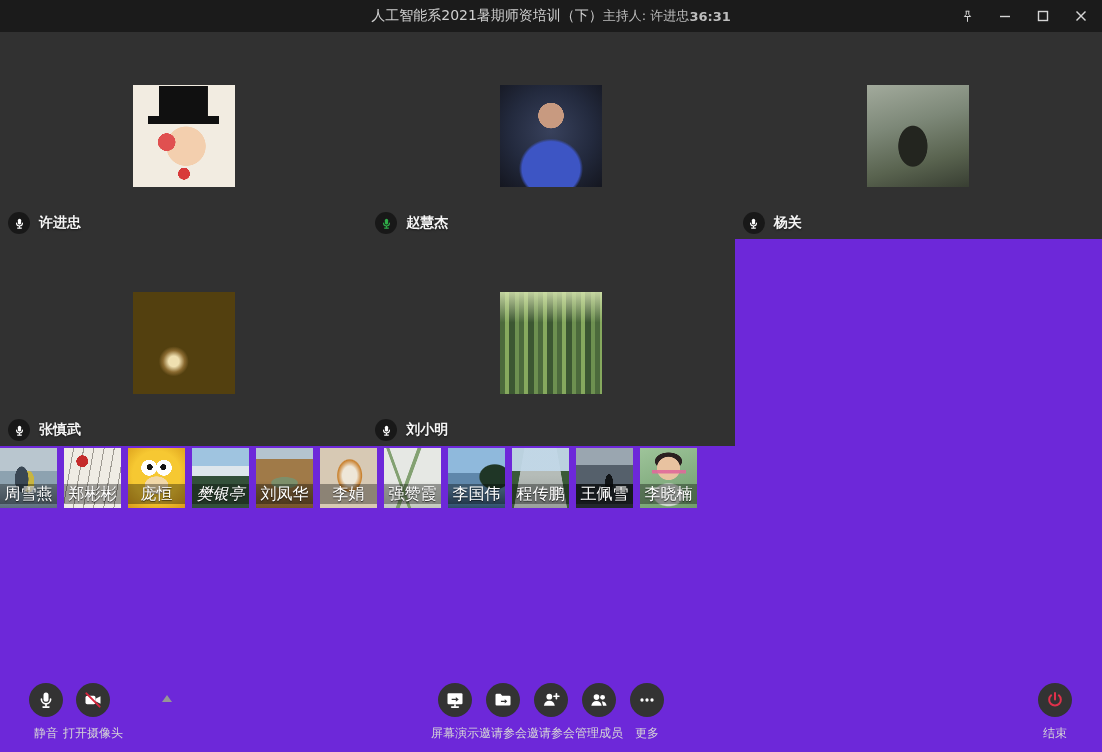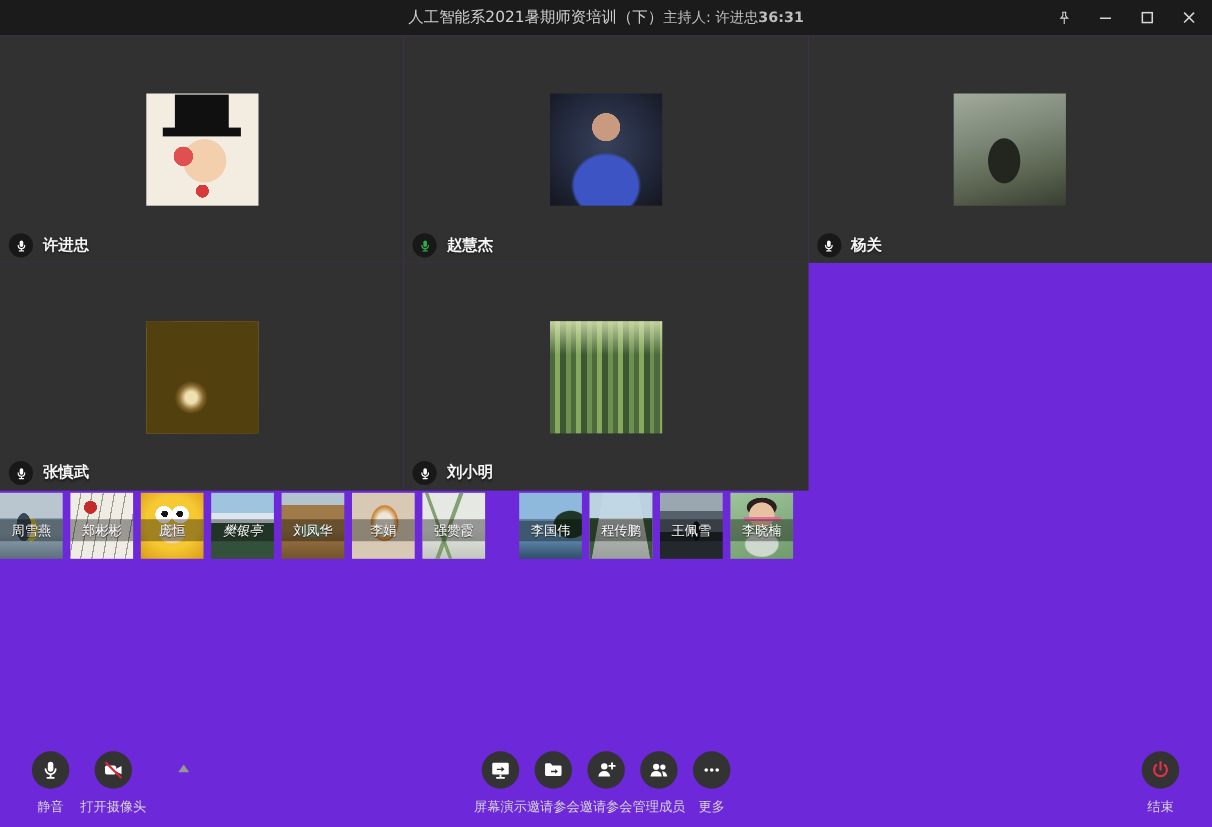--- a/index.html
+++ b/index.html
@@ -51,22 +51,22 @@
       radial-gradient(circle 15px at 40% 68%, #efe0b0 35%, #8a6a30 72%, #53400f 100%),
       linear-gradient(55deg, transparent 38%, #4e3c16 40%, #6b5426 54%, transparent 56%),
       linear-gradient(135deg,#dcb96e 0%,#bb964e 45%,#7e6028 100%); }
   .av-liuxiaoming { background:
       linear-gradient(180deg, rgba(214,228,176,.85) 0%, rgba(214,228,176,0) 30%),
       repeating-linear-gradient(90deg,#4c6a3c 0 5px,#86a95e 5px 9px,#3c5732 9px 15px,#6d9050 15px 19px); }
 
   
   .strip { position:absolute; top:416px; left:0; display:flex; gap:7px; }
   .thumb { position:relative; width:57px; height:60px; background:#2a2a2a; flex:none; }
-  .tlabel { position:absolute; left:0; bottom:16px; width:100%; height:20px; line-height:20px;
-            background:rgba(0,0,0,.35); color:#fff; font-size:12px; text-align:center;
+  .tlabel { position:absolute; left:0; bottom:4px; width:100%; height:20px; line-height:20px;
+            background:rgba(0,0,0,.35); color:#fff; font-size:16px; text-align:center;
             white-space:nowrap; overflow:hidden; text-shadow:0 1px 1px rgba(0,0,0,.7); }
   .th1 { background:
       radial-gradient(ellipse 7px 13px at 38% 52%, #3a4754 96%, transparent),
       radial-gradient(ellipse 6px 11px at 50% 56%, #c8b540 96%, transparent),
       linear-gradient(180deg,#b9c6cf 0 38%,#8da2b0 38% 62%,#5d6f7d 100%); }
   .th2 { background:
       radial-gradient(circle 6px at 32% 22%, #c42b2b 96%, transparent),
       repeating-linear-gradient(100deg, transparent 0 9px, rgba(90,86,78,.55) 9px 10px),
       #efece4; }
   .th3 { background:
@@ -88,21 +88,21 @@
       linear-gradient(#0d0d0d,#0d0d0d); }
   .th7 { background:
       radial-gradient(ellipse 13px 17px at 52% 46%, #eee7d8 55%, #c9812e 92%, transparent),
       #d7c9b4; }
   .th8 { background:
       linear-gradient(110deg, transparent 0 42%, rgba(106,143,85,.8) 43% 47%, transparent 48%),
       linear-gradient(70deg, transparent 0 30%, rgba(106,143,85,.8) 31% 34%, transparent 35%),
       linear-gradient(180deg,#e6e8e4 0 55%,#c2c8bd 100%); }
   .th9 { background:
       radial-gradient(ellipse 16px 13px at 82% 48%, #1f3626 92%, transparent),
-      linear-gradient(180deg,#8fb9dc 0 42%,#5f87ab 42% 70%,#2e4d68 100%); margin-left: 24px; }
+      linear-gradient(180deg,#8fb9dc 0 42%,#5f87ab 42% 70%,#2e4d68 100%); }
   .th10 { background:
       linear-gradient(180deg, rgba(194,216,232,.95) 0 38%, rgba(194,216,232,0) 38%),
       linear-gradient(100deg, #3a5a38 0 18%, transparent 19%),
       linear-gradient(260deg, #3a5a38 0 18%, transparent 19%),
       linear-gradient(180deg,#b5bcb8 0 45%, #9aa09c 100%); }
   .th11 { background:
       radial-gradient(ellipse 4px 9px at 58% 58%, #101316 96%, transparent),
       linear-gradient(180deg,#9aa6b0 0 28%,#55606b 28% 60%,#23282d 60% 100%); }
   .th12 { background:
       linear-gradient(180deg, transparent 0 36%, rgba(224,106,154,.9) 37% 42%, transparent 43%) no-repeat 50% 0 / 34px 100%,
@@ -111,21 +111,21 @@
       radial-gradient(ellipse 16px 12px at 50% 78%, #cfd8cf 90%, transparent),
       linear-gradient(160deg,#9ec49a 0%,#6f9c6c 100%); }
 
   
   .toolbar { position:absolute; left:0; bottom:0; width:100%; height:74px; }
   .tool { display:flex; flex-direction:column; align-items:center; }
   .tool-circle { width:34px; height:34px; border-radius:50%; background:#333333;
                  display:flex; align-items:center; justify-content:center; position:relative; }
   .tool-circle svg { width:20px; height:20px; }
   .tool-label { margin-top:8px; font-size:12px; color:#d6d6d6; white-space:nowrap; }
-  .group-left { position:absolute; left:29px; bottom:10px; display:flex; gap:10px; align-items:center; }
+  .group-left { position:absolute; left:29px; bottom:10px; display:flex; align-items:center; }
   .group-center { position:absolute; left:431px; bottom:10px; display:flex; }
   .group-center .tool { width:48px; }
   .group-right { position:absolute; right:30px; bottom:10px; }
   .caret-up { position:absolute; left:133px; top:12px; width:0; height:0;
               border-left:5px solid transparent; border-right:5px solid transparent;
               border-bottom:7px solid #969696; }
 </style>
 </head>
 <body>
 

